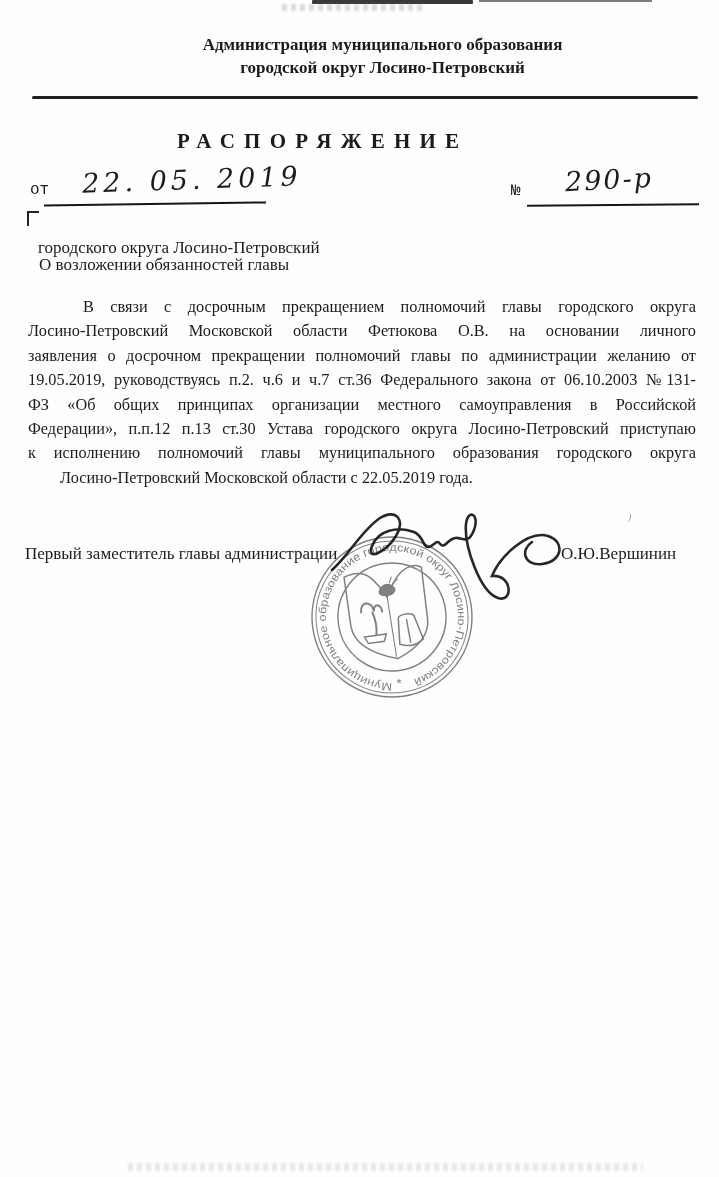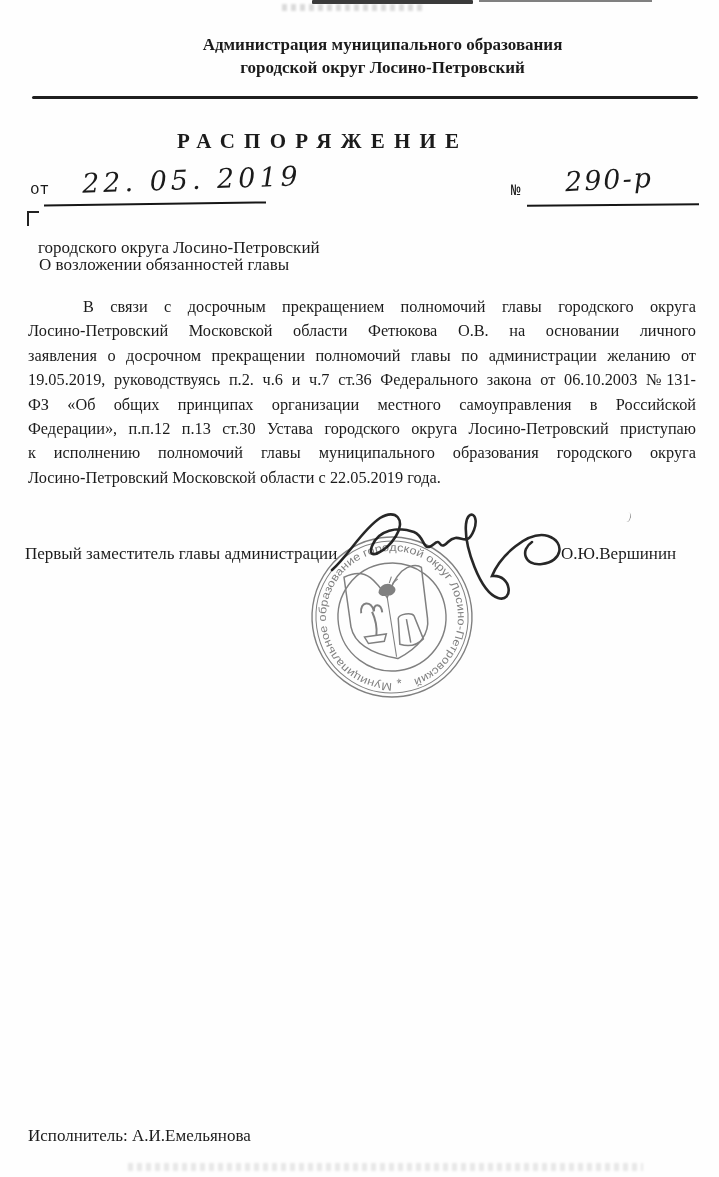--- a/index.html
+++ b/index.html
@@ -41,21 +41,21 @@
   
   .corner{ left:27px; top:211px; width:10px; height:13px;
            border-top:2px solid #222; border-left:2px solid #222; }
   .subj{ font-size:17px; }
   .subj1{ left:39px; top:213px;margin-top:42px; }
   .subj2{ left:38px; top:238px; }
   
   .body-block{ left:28px; top:297px; width:668px; font-size:16.3px; }
   .body-block .ln{ height:24.4px; text-align:justify; text-align-last:justify; white-space:normal; }
   .body-block .ln.first{ text-indent:55px; }
-  .body-block .ln.last{ text-align-last:left; }
+  .body-block .ln.last{ text-align-last:left;margin-left:32px; }
   
   .signer-title{ left:25px; top:544px; font-size:17px; }
   .signer-name{ left:561px; top:544px; font-size:17px; }
   .stamp{ left:302px; top:527px; z-index:2; opacity:.88; }
   .autograph{ left:322px; top:496px; z-index:3; }
   .executor{ left:28px; top:1126px; font-size:17px; }
   text, textPath{ font-family:"Liberation Sans","DejaVu Sans",sans-serif; }
 </style>
 </head>
 <body>
@@ -121,16 +121,15 @@
         <path d="M 6,2 C 8,-2 20,-2 22,2 L 28,26 C 20,32 12,32 4,28 Z M 14,4 L 15,28"></path>
       </g>
     </g>
   </svg>
 
   <svg class="abs autograph" width="250" height="112" viewBox="0 0 250 112">
     <path d="M 10,74 C 26,60 40,34 58,22 C 74,12 84,24 74,40 C 64,56 44,66 50,50 C 56,34 76,30 92,36 C 104,41 100,58 112,48 C 120,41 116,56 126,46 C 138,34 144,54 152,34 C 158,18 146,12 144,28 C 142,50 158,96 176,102 C 192,107 190,78 170,80 C 178,60 206,34 226,40 C 244,46 240,66 220,68 C 202,70 198,54 210,46" fill="none" stroke="#151515" stroke-width="2.6" stroke-linecap="round" opacity=".92"></path>
   </svg>
   <div class="abs mark-j"></div>
 
-  <div class="abs executor">Исполнитель: А.И.Емельянова</div>
 
   <div class="abs smudge smudge-bottom"></div>
 </div>
 
 </body></html>

